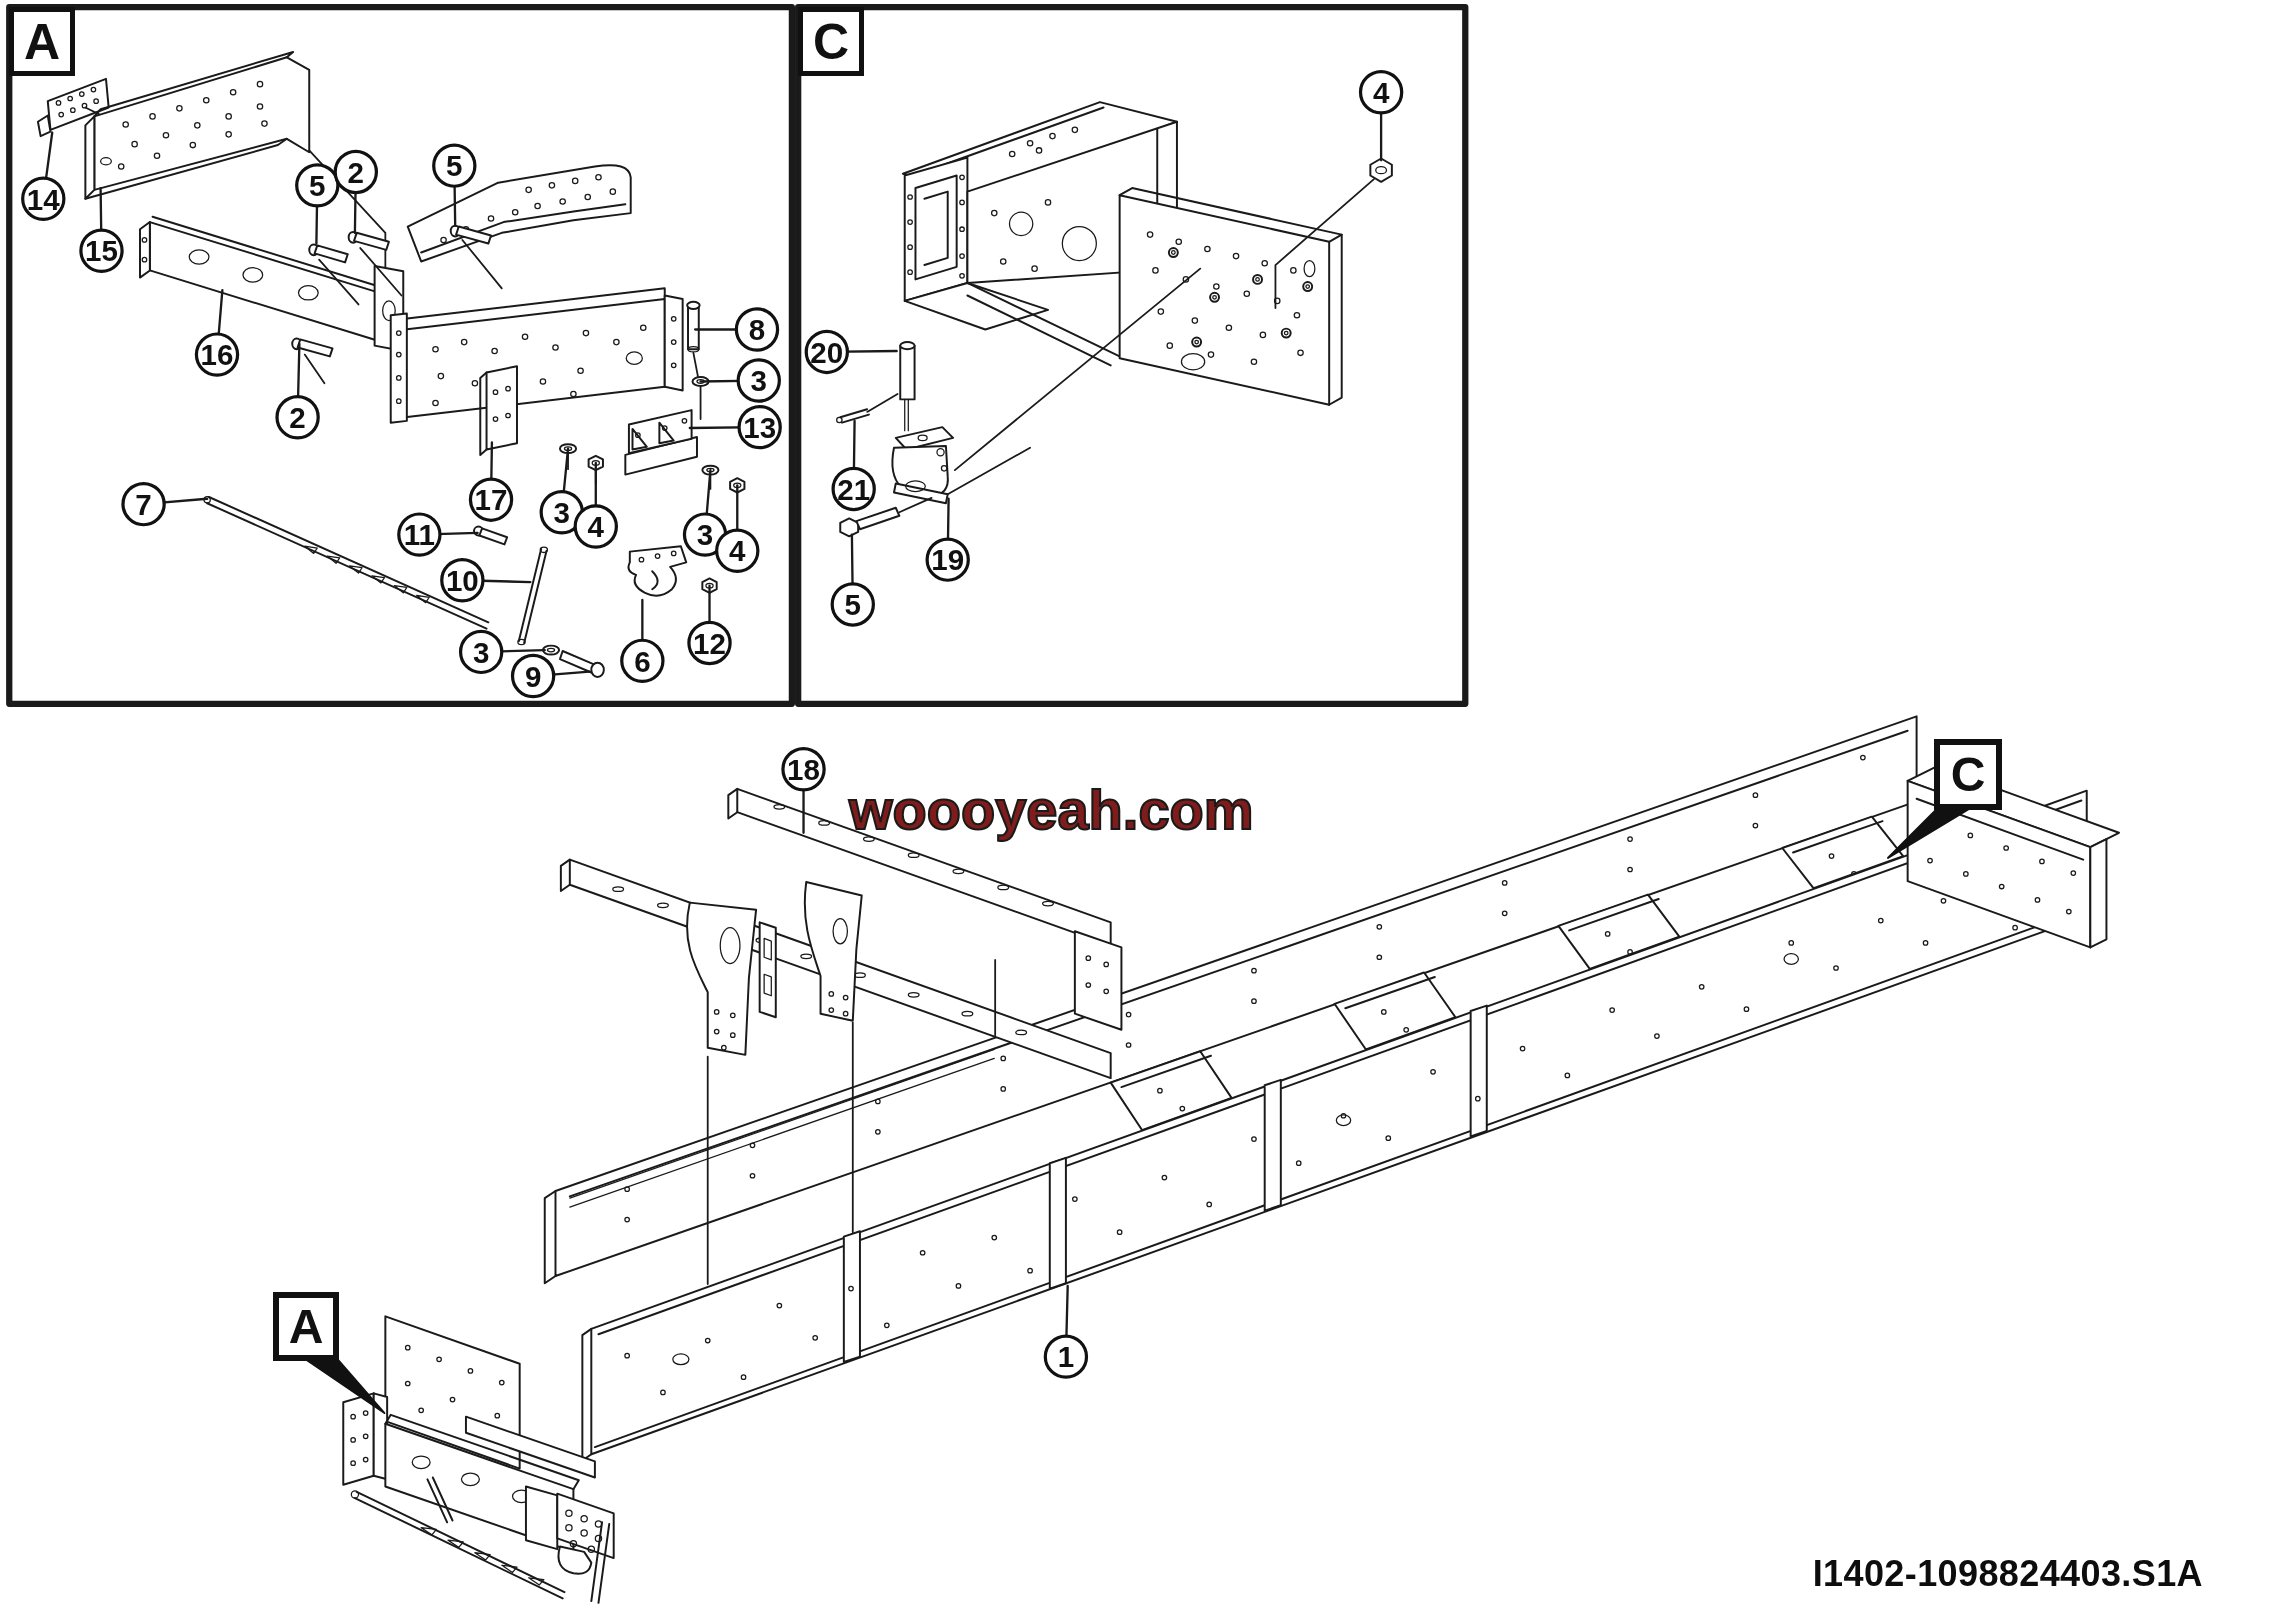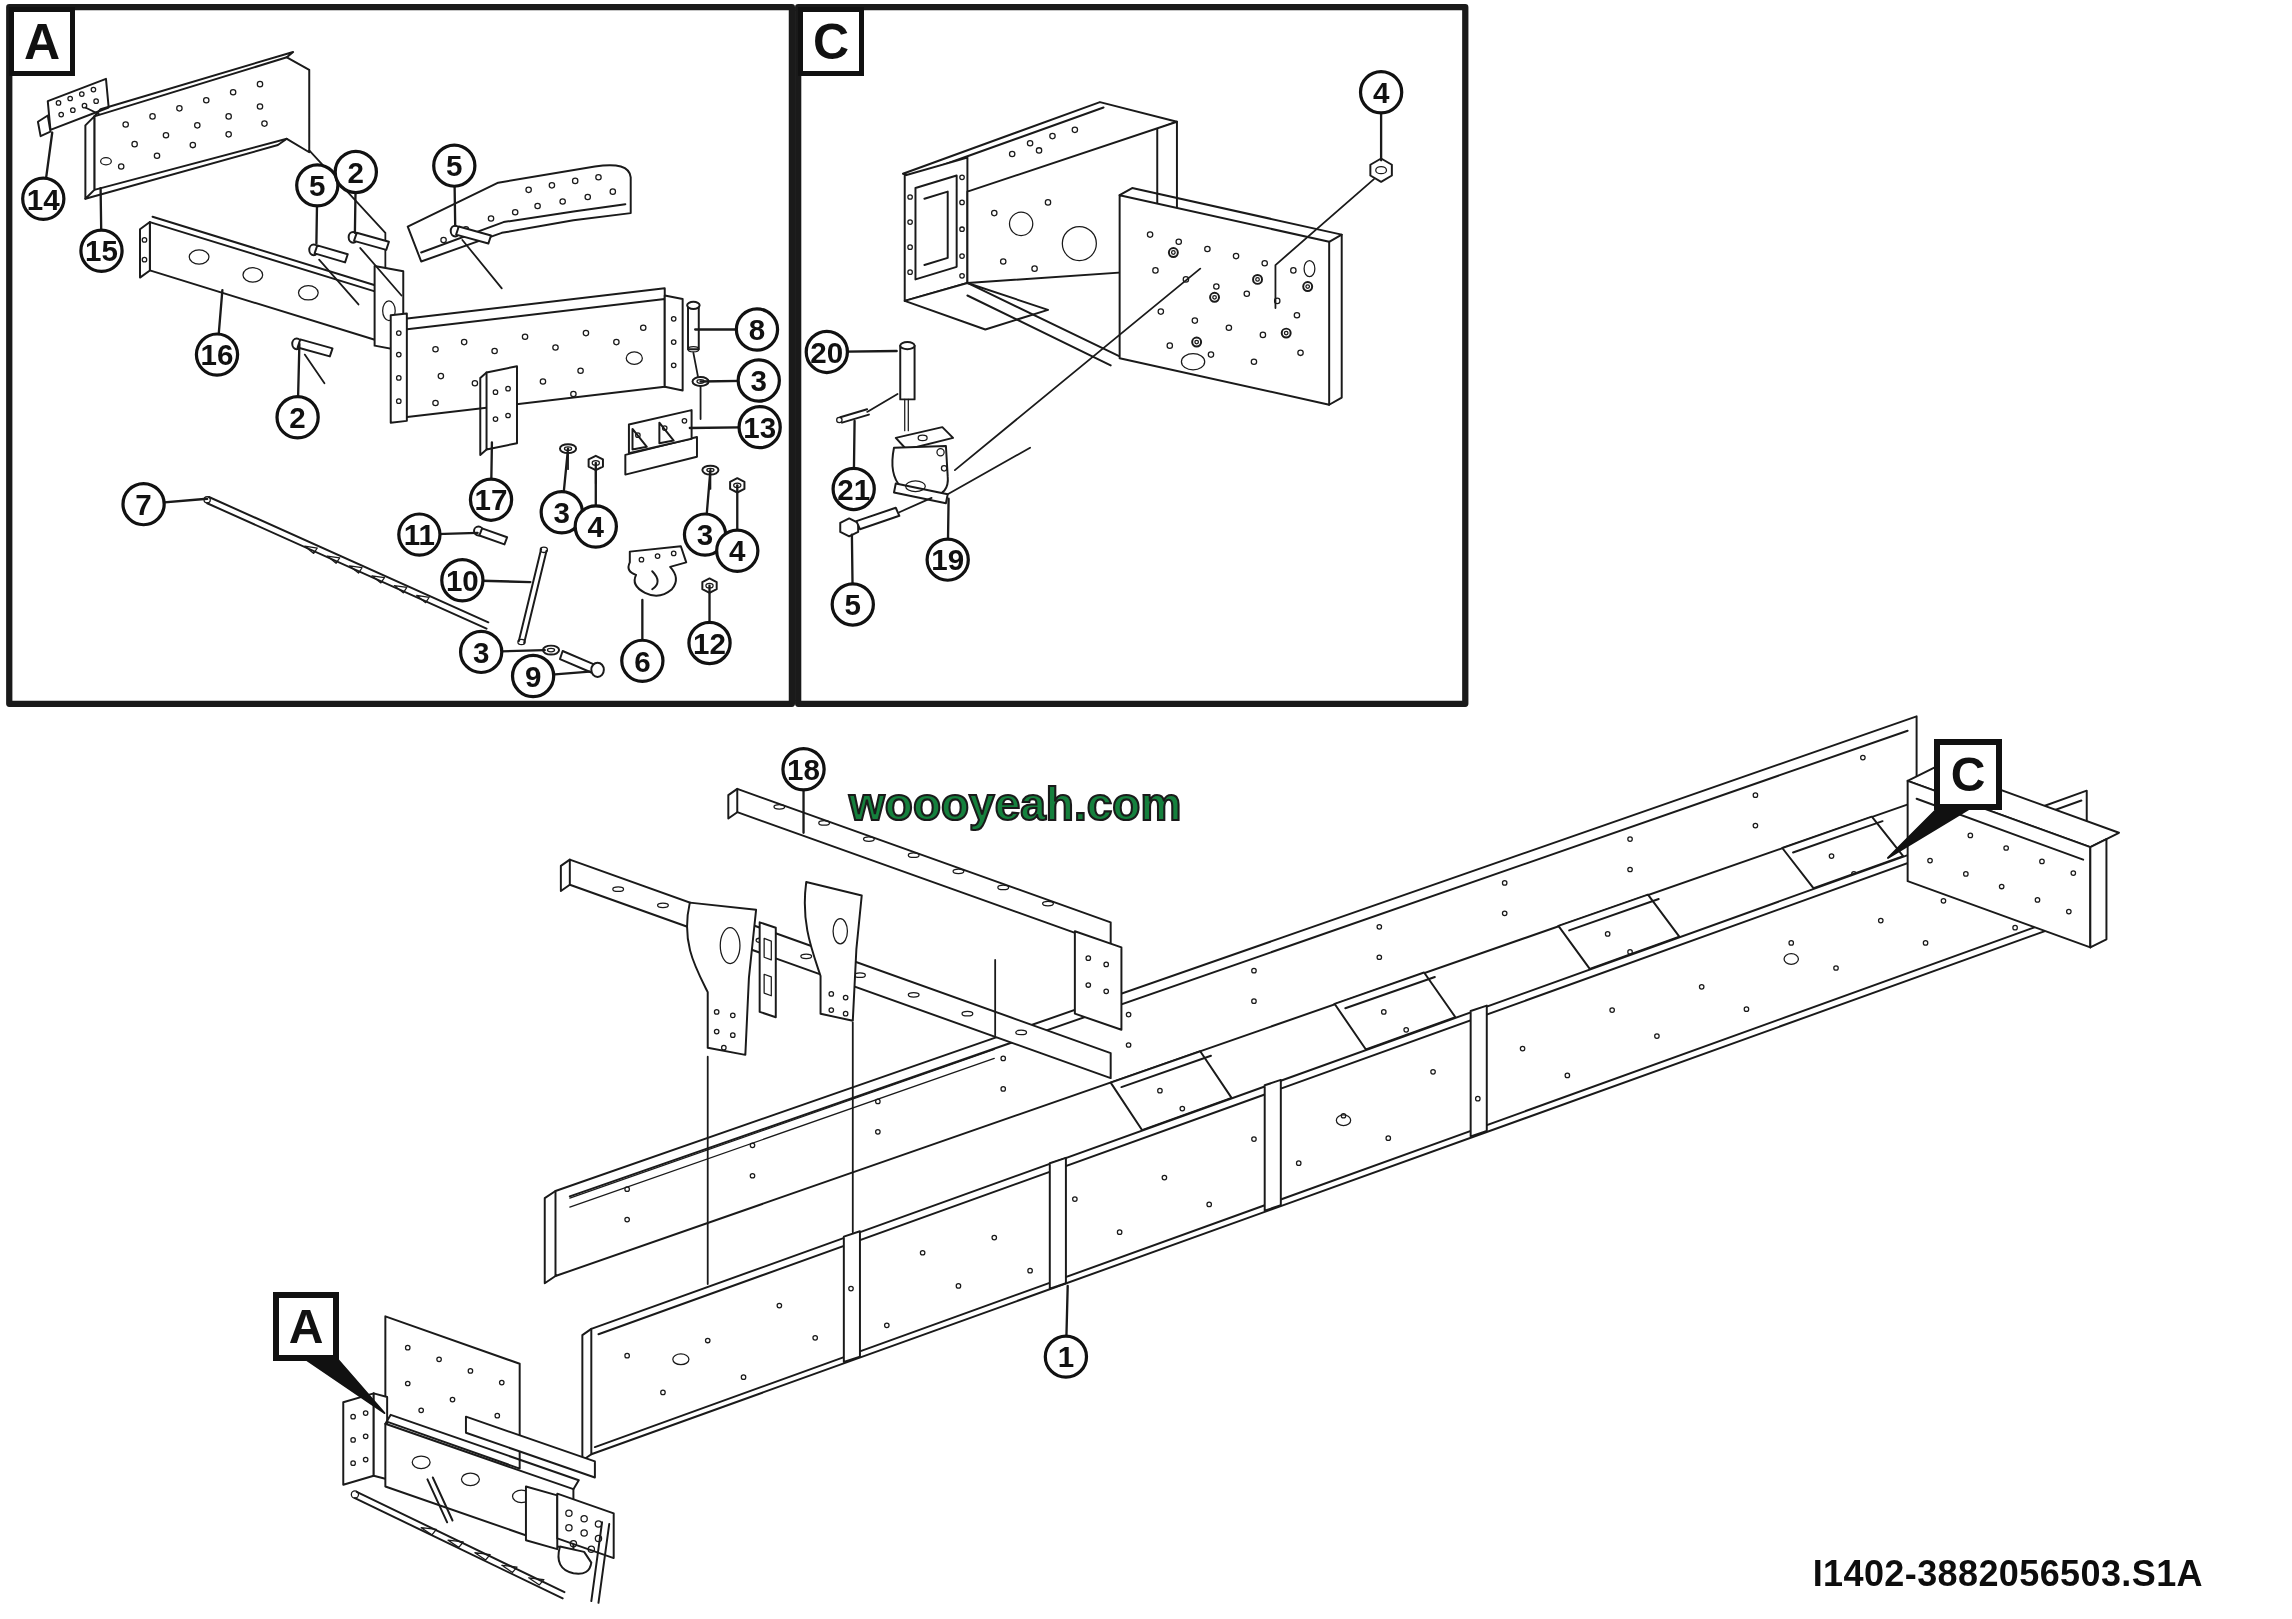--- a/index.html
+++ b/index.html
@@ -17,22 +17,22 @@
   #art .border{stroke-width:7;}
   
   #callout-layer line{stroke:#1a1a1a;stroke-width:2.6;}
   #callout-layer circle{fill:#fff;stroke:#111;stroke-width:3.6;}
   #callout-layer text{fill:#111;font-family:"Liberation Sans","DejaVu Sans",sans-serif;
     font-weight:bold;font-size:33px;text-anchor:middle;}
   
   .boxlabel{position:absolute;background:#fff;border:6.3px solid #111;display:flex;
     align-items:center;justify-content:center;font-weight:bold;color:#111;}
   .boxlabel.small{border-width:5.4px;}
-  .watermark{position:absolute;left:849px;top:777px;font-size:46px;font-weight:bold;
-    color:#15803d;-webkit-text-stroke:2.1px #1a1a1a;letter-spacing:0px;
+  .watermark{position:absolute;left:849px;top:777px;font-size:56px;font-weight:bold;
+    color:#7f1d1d;-webkit-text-stroke:2.1px #1a1a1a;letter-spacing:0px;
     text-shadow:0 0 0.9px #1a1a1a;white-space:nowrap;z-index:5;}
   .partnumber{position:absolute;right:90px;top:1553px;font-size:36px;font-weight:bold;
     letter-spacing:0.4px;color:#0d0d0d;white-space:nowrap;}
 </style>
 </head>
 <body>
 
 <div class="canvas">
 
 <svg id="art" width="2293" height="1619" viewBox="0 0 2560 1808">
@@ -611,21 +611,21 @@
         <circle cx="897" cy="859" r="23"></circle>
         <text x="897" y="871">18</text>
         <line x1="1190" y1="1515" x2="1192" y2="1436"></line>
         <circle cx="1190" cy="1515" r="23"></circle>
         <text x="1190" y="1527">1</text>
       </g>
 </svg>
 
 <div class="watermark">woooyeah.com</div>
 
-<div class="partnumber">I1402-3882056503.S1A</div>
+<div class="partnumber">I1402-1098824403.S1A</div>
 
 <div class="boxlabel small" style="left:9px;top:7.2px;width:56px;height:59px;font-size:50px;">A</div>
 <div class="boxlabel small" style="left:798px;top:7.2px;width:56px;height:59px;font-size:50px;">C</div>
 
 <div class="boxlabel" style="left:273px;top:1292px;width:54px;height:57px;font-size:48px;">A</div>
 <div class="boxlabel" style="left:1934px;top:739px;width:56px;height:59px;font-size:48px;">C</div>
 
 </div>
 
 

